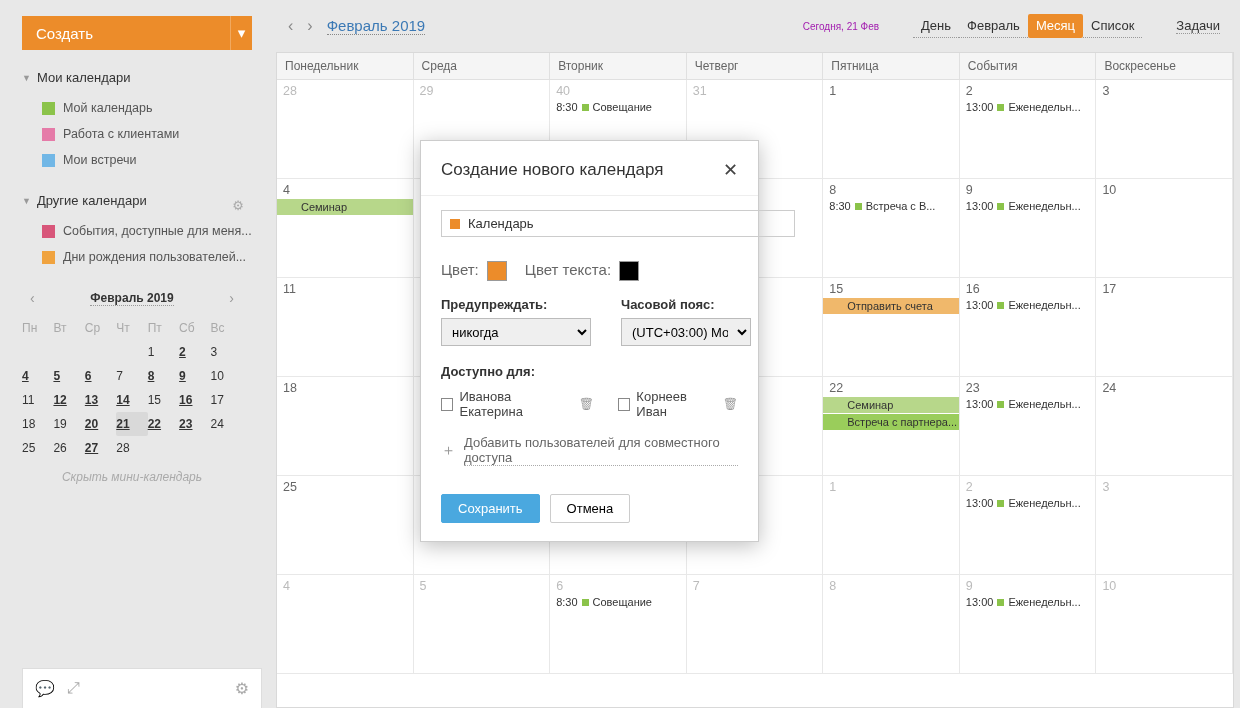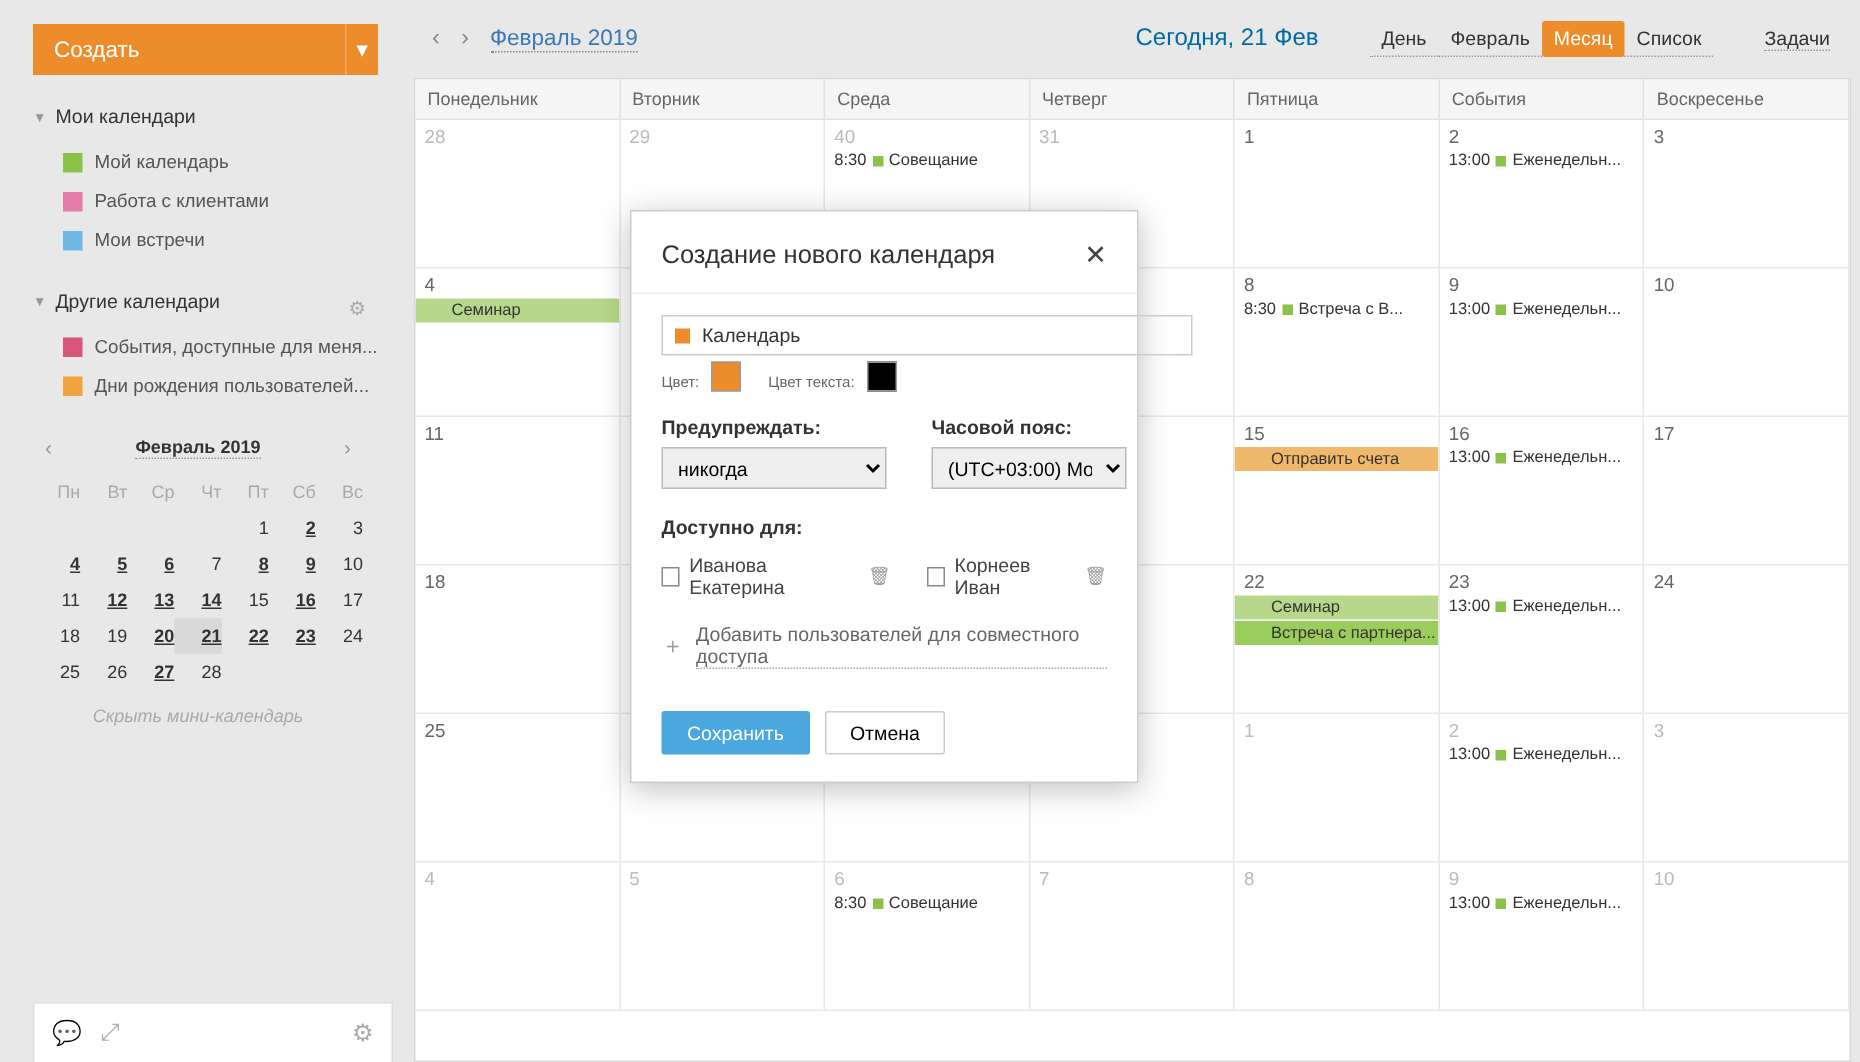--- a/index.html
+++ b/index.html
@@ -13,33 +13,33 @@
 .cal-section h3 .caret{font-size:9px;color:#999}
 .cal-item{display:flex;align-items:center;gap:8px;padding:6px 0 6px 20px;font-size:12.5px;color:#555;white-space:nowrap;overflow:hidden;text-overflow:ellipsis}
 .cal-chk{width:13px;height:13px;flex-shrink:0;display:inline-block}
 .gear{color:#aaa;font-size:13px}
 .section-head{display:flex;justify-content:space-between;align-items:center;padding-right:18px}
 .mini-cal{margin-top:16px;font-size:12px;color:#666;width:220px}
 .mini-head{display:flex;justify-content:space-between;align-items:center;padding:4px 8px}
 .mini-head .title{font-weight:bold;color:#333;border-bottom:1px dotted #999}
 .mini-nav{cursor:pointer;color:#999;font-size:14px}
 .mini-grid{width:100%;border-collapse:collapse;margin-top:6px}
-.mini-grid th,.mini-grid td{text-align:right;padding:5px 0;width:14.28%;font-weight:normal;font-size:12px}
+.mini-grid th,.mini-grid td{text-align:left;padding:5px 0;width:14.28%;font-weight:normal;font-size:12px}
 .mini-grid th{color:#aaa}
 .mini-grid td{color:#333;cursor:pointer}
 .mini-grid td.other{color:#bbb}
 .mini-grid td.bold{font-weight:bold;text-decoration:underline}
 .mini-grid td.today{background:#d9d9d9;border-radius:2px}
 .hide-mini{text-align:center;color:#aaa;font-size:12px;font-style:italic;margin-top:10px;cursor:pointer}
 .main{flex:1;display:flex;flex-direction:column;background:#e8e8e8}
 .toolbar{display:flex;align-items:center;padding:14px 20px 10px 16px;gap:14px}
 .toolbar .nav{color:#888;font-size:16px;cursor:pointer}
 .toolbar .month{color:#3b79b5;border-bottom:1px dotted #888;font-size:15px;cursor:pointer}
 .toolbar .spacer{flex:1}
-.toolbar .today{color:#0369a1;font-size:16px}
+.toolbar .today{color:#a21caf;font-size:10px}
 .toolbar .views{display:flex;gap:0}
 .toolbar .views span{padding:4px 8px;font-size:13px;color:#333;border-bottom:1px dotted #999;cursor:pointer}
 .toolbar .views span.active{background:#ec8c2a;color:#fff;border-radius:2px;border-bottom:none}
 .toolbar .tasks{color:#333;font-size:13px;border-bottom:1px dotted #999;cursor:pointer;margin-left:20px}
 .cal-grid{flex:1;background:#fff;margin:4px 6px 0 4px;border:1px solid #d9d9d9}
 .day-headers{display:grid;grid-template-columns:repeat(7,1fr);background:#f5f5f5;border-bottom:1px solid #e0e0e0}
 .day-headers div{padding:6px 8px;font-size:12px;color:#666;border-right:1px solid #e0e0e0}
 .weeks{display:grid;grid-template-rows:repeat(6,1fr);height:594px}
 .week{display:grid;grid-template-columns:repeat(7,1fr);border-bottom:1px solid #e8e8e8}
 .day{border-right:1px solid #e8e8e8;position:relative;padding:4px 6px;overflow:hidden}
@@ -48,21 +48,21 @@
 .evt{font-size:11px;display:flex;align-items:center;gap:4px;white-space:nowrap;overflow:hidden;padding:1px 0}
 .evt .dot{width:7px;height:7px;display:inline-block;flex-shrink:0}
 .evt.bar{color:#333;padding:2px 24px;margin:1px -6px}
 .modal{position:absolute;left:420px;top:140px;width:339px;background:#fff;border:1px solid #ccc;box-shadow:0 4px 20px rgba(0,0,0,.25);z-index:100}
 .modal-head{padding:18px 20px 14px;border-bottom:1px solid #eee;display:flex;justify-content:space-between;align-items:center}
 .modal-head h2{font-size:17px;font-weight:normal;color:#333}
 .modal-head .close{font-size:18px;cursor:pointer;color:#444}
 .modal-body{padding:14px 20px}
 .name-field{border:1px solid #ccc;padding:5px 8px;display:flex;align-items:center;gap:8px;font-size:13px;width:354px}
 .name-field .sq{width:10px;height:10px;background:#ec8c2a;flex-shrink:0}
-.color-row{display:flex;align-items:flex-end;gap:8px;margin-top:4px;font-size:10px;color:#666}
+.color-row{display:flex;align-items:flex-start;gap:8px;margin-top:24px;font-size:15px;color:#666}
 .color-sw{width:20px;height:20px;border:1px solid #999;cursor:pointer}
 .form-row{display:flex;gap:30px;margin-top:16px}
 .form-col label{font-size:13px;display:block;margin-bottom:6px;color:#333;font-weight:bold}
 .form-col select{border:1px solid #bbb;padding:4px 6px;font-size:13px;height:28px}
 .section-label{font-size:13px;font-weight:bold;margin-top:18px}
 .users{display:flex;gap:24px;margin-top:10px;font-size:13px;color:#444}
 .user{display:flex;align-items:center;gap:6px}
 .user .uicon{width:13px;height:13px;border:1px solid #888}
 .user .del{color:#999;cursor:pointer;font-size:12px}
 .add-user{display:flex;align-items:center;gap:8px;margin-top:16px;font-size:13px;color:#666;cursor:pointer}
@@ -201,22 +201,22 @@
         <span>Февраль</span>
         <span class="active">Месяц</span>
         <span>Список</span>
       </div>
       <span class="tasks">Задачи</span>
     </div>
 
     <div class="cal-grid">
       <div class="day-headers">
         <div>Понедельник</div>
+          <div>Среда</div>
           <div>Вторник</div>
-          <div>Среда</div>
           <div>Четверг</div>
           <div>Пятница</div>
           <div>События</div>
           <div>Воскресенье</div>
       </div>
       <div class="weeks">
         <div class="week">
           <div class="day other">
               <div class="date">28</div>
             </div>

